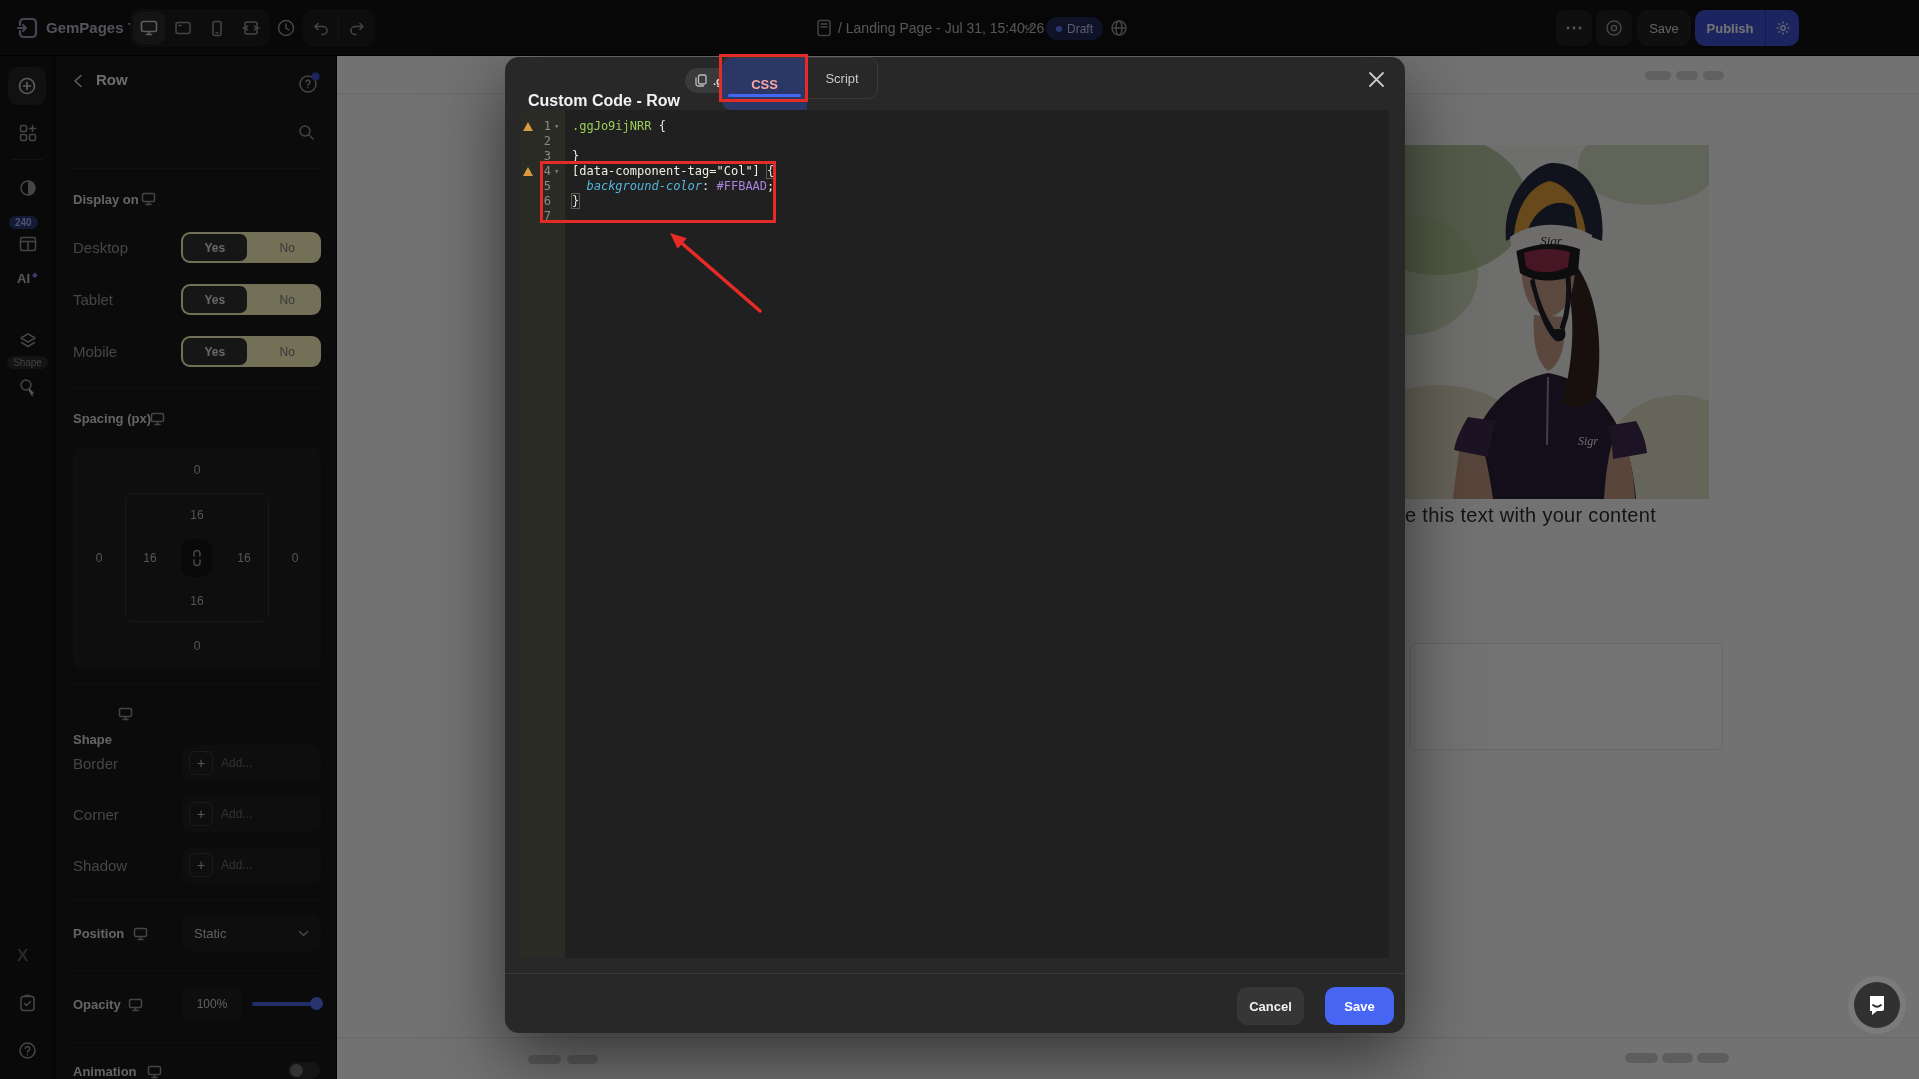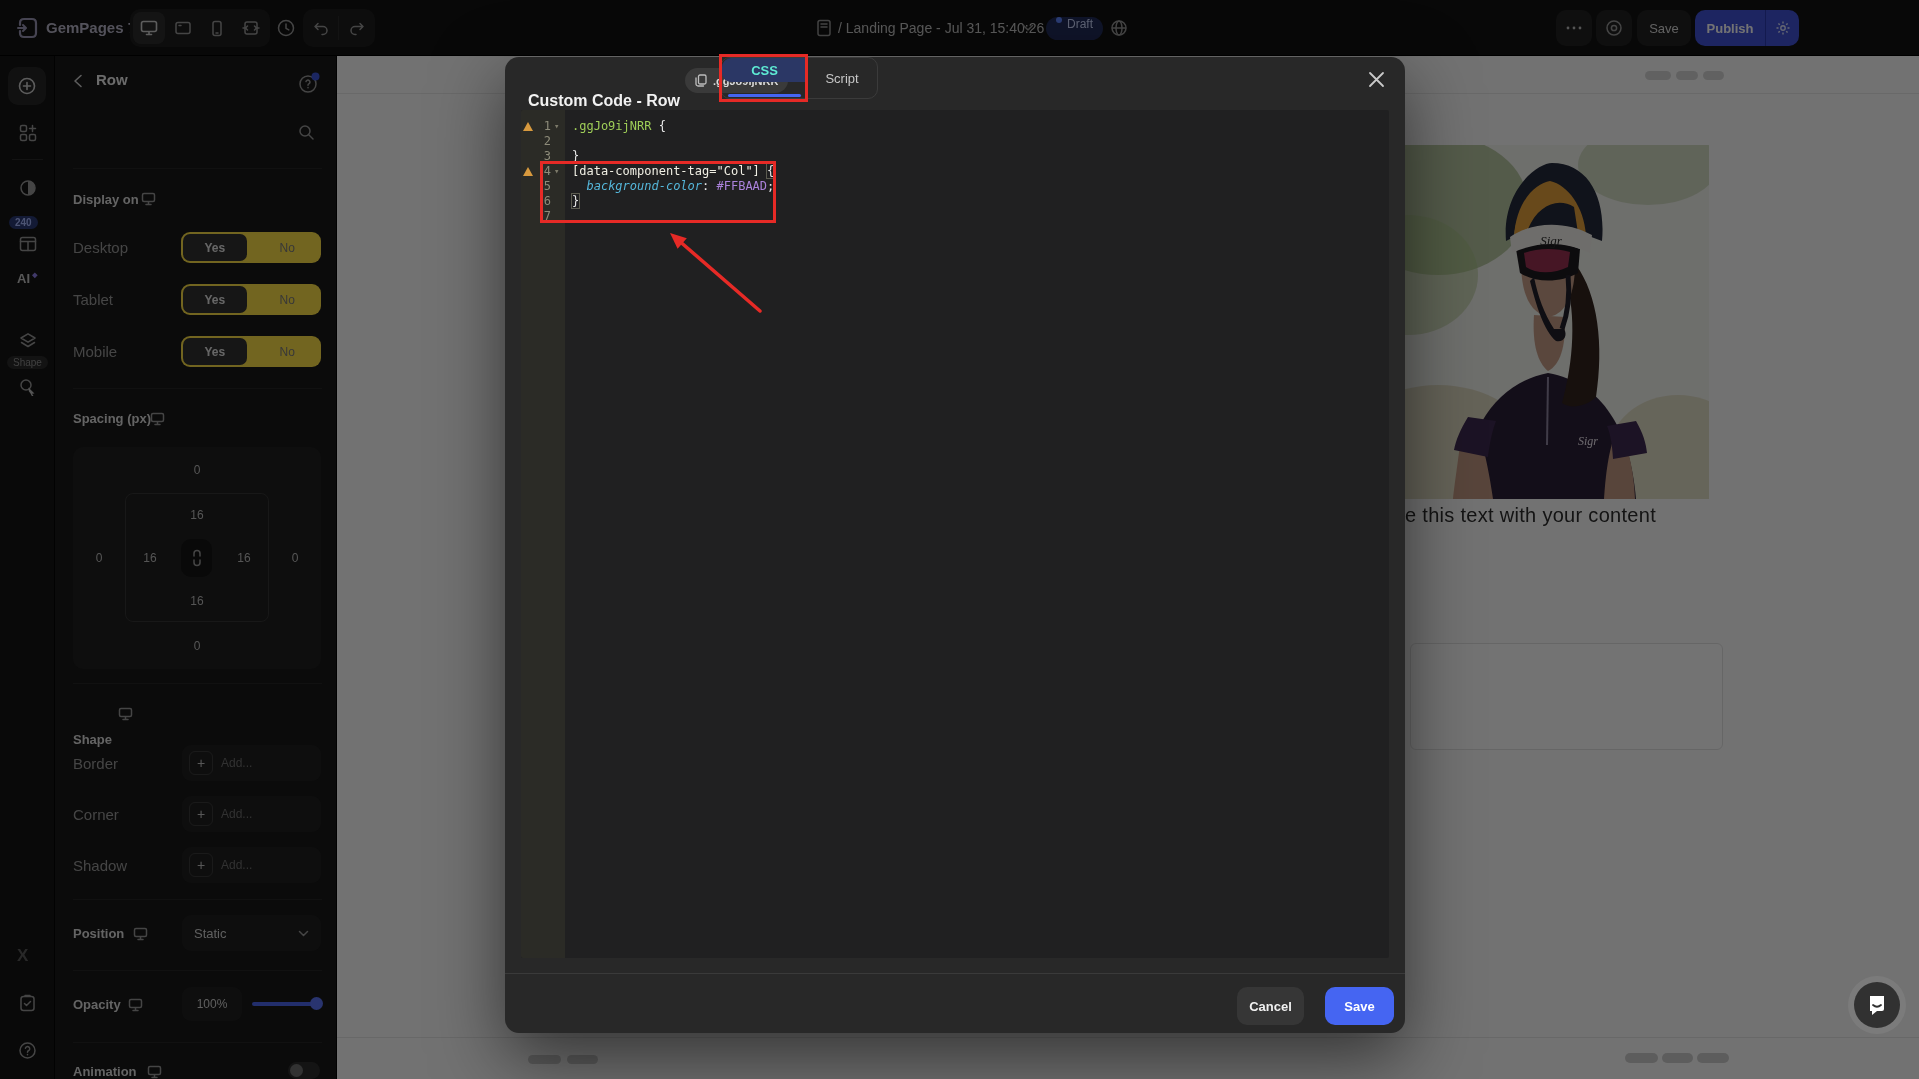--- a/index.html
+++ b/index.html
@@ -21,41 +21,41 @@
 
   
   #rail { left:0; top:56px; width:55px; height:1023px; background:#141414; border-right:1px solid #060606; z-index:10; }
   .rail-badge { font-size:10px; border-radius:8px; padding:1px 6px; }
 
   
   #panel { left:55px; top:56px; width:282px; height:1023px; background:#191919; border-right:1px solid #060606; z-index:10; }
   .p-div { position:absolute; left:18px; width:249px; height:1px; background:#272727; }
   .p-h { color:#dedede; font-size:13px; font-weight:700; }
   .p-lab { color:#9a9a9a; font-size:15px; }
-  .seg { position:absolute; background:#fde047; border-radius:9px; width:140px; height:31px; display:flex; padding:2px;gap:9px; }
+  .seg { position:absolute; background:#fef9c3; border-radius:9px; width:140px; height:31px; display:flex; padding:2px;gap:9px; }
   .seg > div { flex:1; display:flex; align-items:center; justify-content:center; font-size:12px; border-radius:7px; }
   .seg .on { background:#313131; color:#e3e3e3; font-weight:600; }
   .seg .off { color:#7c7c7c; }
   .addfield { position:absolute; left:127px; width:139px; height:36px; background:#202020; border-radius:9px; display:flex; align-items:center; }
   .addbox { width:24px; height:24px; border:1px solid #3b3b3b; border-radius:6px; margin:0 8px 0 7px; display:flex; align-items:center; justify-content:center; color:#c2c2c2; font-size:14px; }
   .addtxt { color:#6e6e6e; font-size:12px; }
   .sp-num { position:absolute; color:#bdbdbd; font-size:12px; transform:translate(-50%,-50%); }
 
   
   #canvas { left:337px; top:56px; width:1582px; height:1023px; background:#fdfdfd; z-index:5; overflow:hidden; }
   .pill { position:absolute; background:#d8d8d8; border-radius:5px; }
 
   
   #overlay { left:0; top:0; width:1919px; height:1079px; background:rgba(0,0,0,0.55); z-index:40; }
   #chat { left:1854px; top:982px; width:46px; height:46px; border-radius:50%; background:#313131; z-index:45; display:flex; align-items:center; justify-content:center; box-shadow:0 0 0 6px rgba(255,255,255,0.07); }
   #modal { left:505px; top:57px; width:900px; height:976px; background:#282828; border-radius:14px; z-index:50; box-shadow:0 24px 70px rgba(0,0,0,0.55); }
   .m-title { color:#f2f2f2; font-size:16px; font-weight:700; }
   .m-badge { position:absolute; left:685px; top:68px; height:25px; background:#3a3a3a; border-radius:13px; display:flex; align-items:center; padding:0 10px; gap:6px; color:#dcdcdc; font-size:11px; font-weight:600; z-index:51;}
   .tabgrp { position:absolute; left:720px; top:57px; width:158px; height:42px; border:1px solid #3b3b3b; border-radius:10px; z-index:51; }
-  #tab-css { position:absolute; left:722px; top:58px; width:85px; height:24px; background:#2b3765; border-radius:9px 0 0 9px; display:flex; align-items:center; justify-content:center; color:#5eead4; font-weight:700; font-size:13px; z-index:52; }
+  #tab-css { position:absolute; left:722px; top:58px; width:85px; height:52px; background:#2b3765; border-radius:9px 0 0 9px; display:flex; align-items:center; justify-content:center; color:#fca5a5; font-weight:700; font-size:13px; z-index:52; }
   #tab-css-underline { position:absolute; left:728px; top:94px; width:73px; height:3px; background:#4565f2; border-radius:2px; z-index:53; }
   #tab-script { position:absolute; left:807px; top:58px; width:70px; height:40px; display:flex; align-items:center; justify-content:center; color:#c7c7c7; font-size:13px; z-index:52; }
 
   
   #editor { position:absolute; left:521px; top:110px; width:868px; height:848px; background:#202021; border-radius:2px; z-index:51; }
   #gutter { position:absolute; left:0; top:0; width:44px; height:848px; background:#2b2b26; border-radius:2px 0 0 2px; }
   .ed-row { position:absolute; left:0; height:15px; width:868px; font-family:"DejaVu Sans Mono", monospace; font-size:12px; line-height:15px; }
   .g-num { position:absolute; left:14px; width:16px; text-align:right; color:#8d8b79; }
   .g-fold { position:absolute; left:33px; color:#7c7a6a; font-size:9px; line-height:15px; }
   .warn-tri { position:absolute; left:2px; top:3px; width:0; height:0; border-left:5px solid transparent; border-right:5px solid transparent; border-bottom:9px solid #d89a3e; }
@@ -137,21 +137,21 @@
           <path d="M5 5 h6 M5 8 h6" class="st"></path>
         </svg>
     </div>
     <div class="abs" style="left:838px;top:20px;color:#c6c6c6;font-size:14px;">/ Landing Page - Jul 31, 15:40:26</div>
     <div class="abs" style="left:1022px;top:24px;">
       <svg width="12" height="8" viewBox="0 0 12 8">
           <path d="M1.5 1.5 L6 6 L10.5 1.5" class="st"></path>
         </svg>
     </div>
 
-    <div class="abs" style="left:1046px;top:17px;height:23px;background:#232e5b;border-radius:12px;display:flex;align-items:flex-start;padding:0 10px;gap:5px;">
+    <div class="abs" style="left:1046px;top:17px;height:23px;background:#232e5b;border-radius:12px;display:flex;align-items:center;padding:0 10px;gap:5px;">
       <div style="width:6px;height:6px;border-radius:50%;background:#5d86ff;"></div>
       <span style="color:#cdd8ff;font-size:12px;">Draft</span>
     </div>
     <div class="abs" style="left:1110px;top:19px;">
       <svg width="18" height="18" viewBox="0 0 18 18">
           <circle cx="9" cy="9" r="7" class="st"></circle>
           <ellipse cx="9" cy="9" rx="3" ry="7" class="st"></ellipse>
           <path d="M2.5 9 h13" class="st"></path>
         </svg>
     </div>

